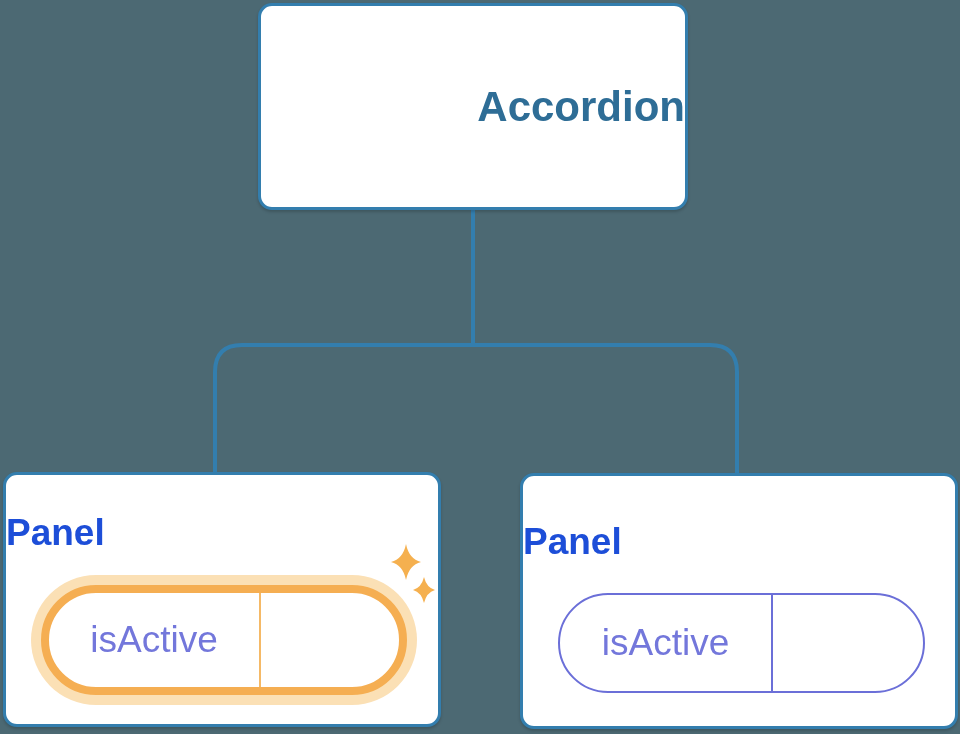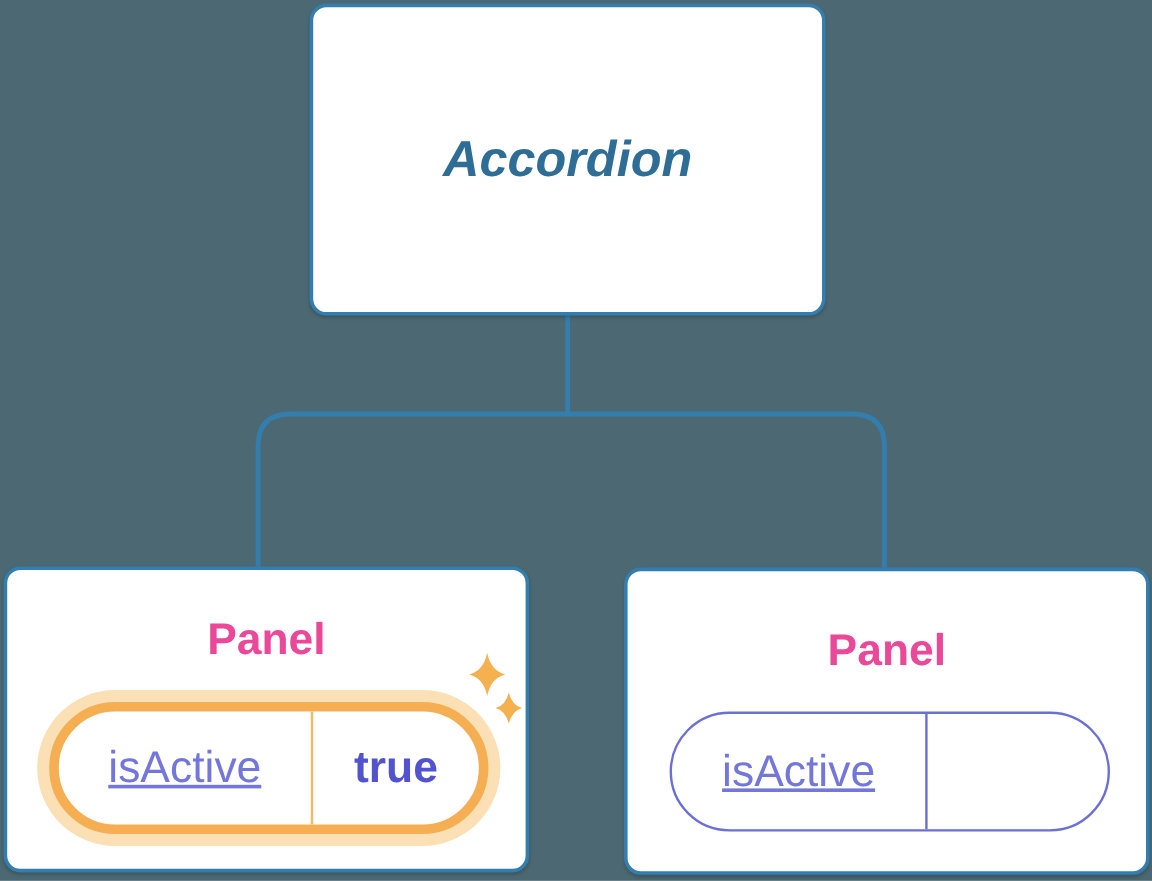--- a/index.html
+++ b/index.html
@@ -12,27 +12,27 @@
   }
   .connector-svg{position:absolute;left:0;top:0;width:960px;height:734px;}
   .node{
     position:absolute;
     background:#FFFFFF;
     border:3px solid #337EAE;
     border-radius:14px;
     box-sizing:border-box;
     box-shadow:0 2px 3px rgba(0,0,0,0.18);
   }
-  .node-root{left:258px;top:3px;width:430px;height:260px;display:flex;align-items:center;justify-content:center;font-style:italic;}
+  .node-root{left:258px;top:3px;width:430px;height:207px;display:flex;align-items:center;justify-content:flex-end;}
   .root-label{font-size:42px;font-weight:600;color:#2E6D96;}
   .node-panel-left{left:3px;top:472px;width:438px;height:255px;}
   .node-panel-right{left:520px;top:473px;width:438px;height:256px;}
   .panel-label{
-    position:absolute;left:0;width:100%;text-align:center;
-    font-size:37px;font-weight:600;color:#ec4899;line-height:42px;
+    position:absolute;left:0;width:100%;text-align:left;
+    font-size:37px;font-weight:600;color:#1d4ed8;line-height:42px;
   }
   .node-panel-left .panel-label{top:37px;}
   .node-panel-right .panel-label{top:45px;}
   .pill{
     position:absolute;
     background:#FFFFFF;
     box-sizing:border-box;
     display:flex;
     align-items:stretch;
   }
@@ -42,21 +42,21 @@
     box-shadow:0 0 0 10px #FBE0B5;
   }
   .pill-inactive{
     left:35px;top:117px;width:367px;height:100px;
     border:2px solid #6B6FD8;border-radius:50px;
   }
   .pill-seg{
     display:flex;align-items:center;justify-content:center;
     font-size:37px;color:#7377DB;
   }
-  .pill-seg-name{width:210px;flex:0 0 auto;text-decoration:underline;}
+  .pill-seg-name{width:210px;flex:0 0 auto;}
   .pill-inactive .pill-seg-name{width:211px;}
   .pill-seg-value{flex:1 1 auto;}
   .pill-divider{width:2px;flex:0 0 auto;}
   .divider-orange{background:#F5B966;}
   .divider-purple{background:#6B6FD8;}
   .value-active{font-weight:700;color:#5254CF;}
   .sparkles{position:absolute;left:385px;top:538px;width:60px;height:70px;}
 </style>
 </head>
 <body>
@@ -70,21 +70,20 @@
 
   <div class="node node-root">
     <span class="root-label">Accordion</span>
   </div>
 
   <div class="node node-panel-left">
     <div class="panel-label">Panel</div>
     <div class="pill pill-active">
       <div class="pill-seg pill-seg-name">isActive</div>
       <div class="pill-divider divider-orange"></div>
-      <div class="pill-seg pill-seg-value value-active">true</div>
     </div>
   </div>
 
   <div class="node node-panel-right">
     <div class="panel-label">Panel</div>
     <div class="pill pill-inactive">
       <div class="pill-seg pill-seg-name">isActive</div>
       <div class="pill-divider divider-purple"></div>
     </div>
   </div>

